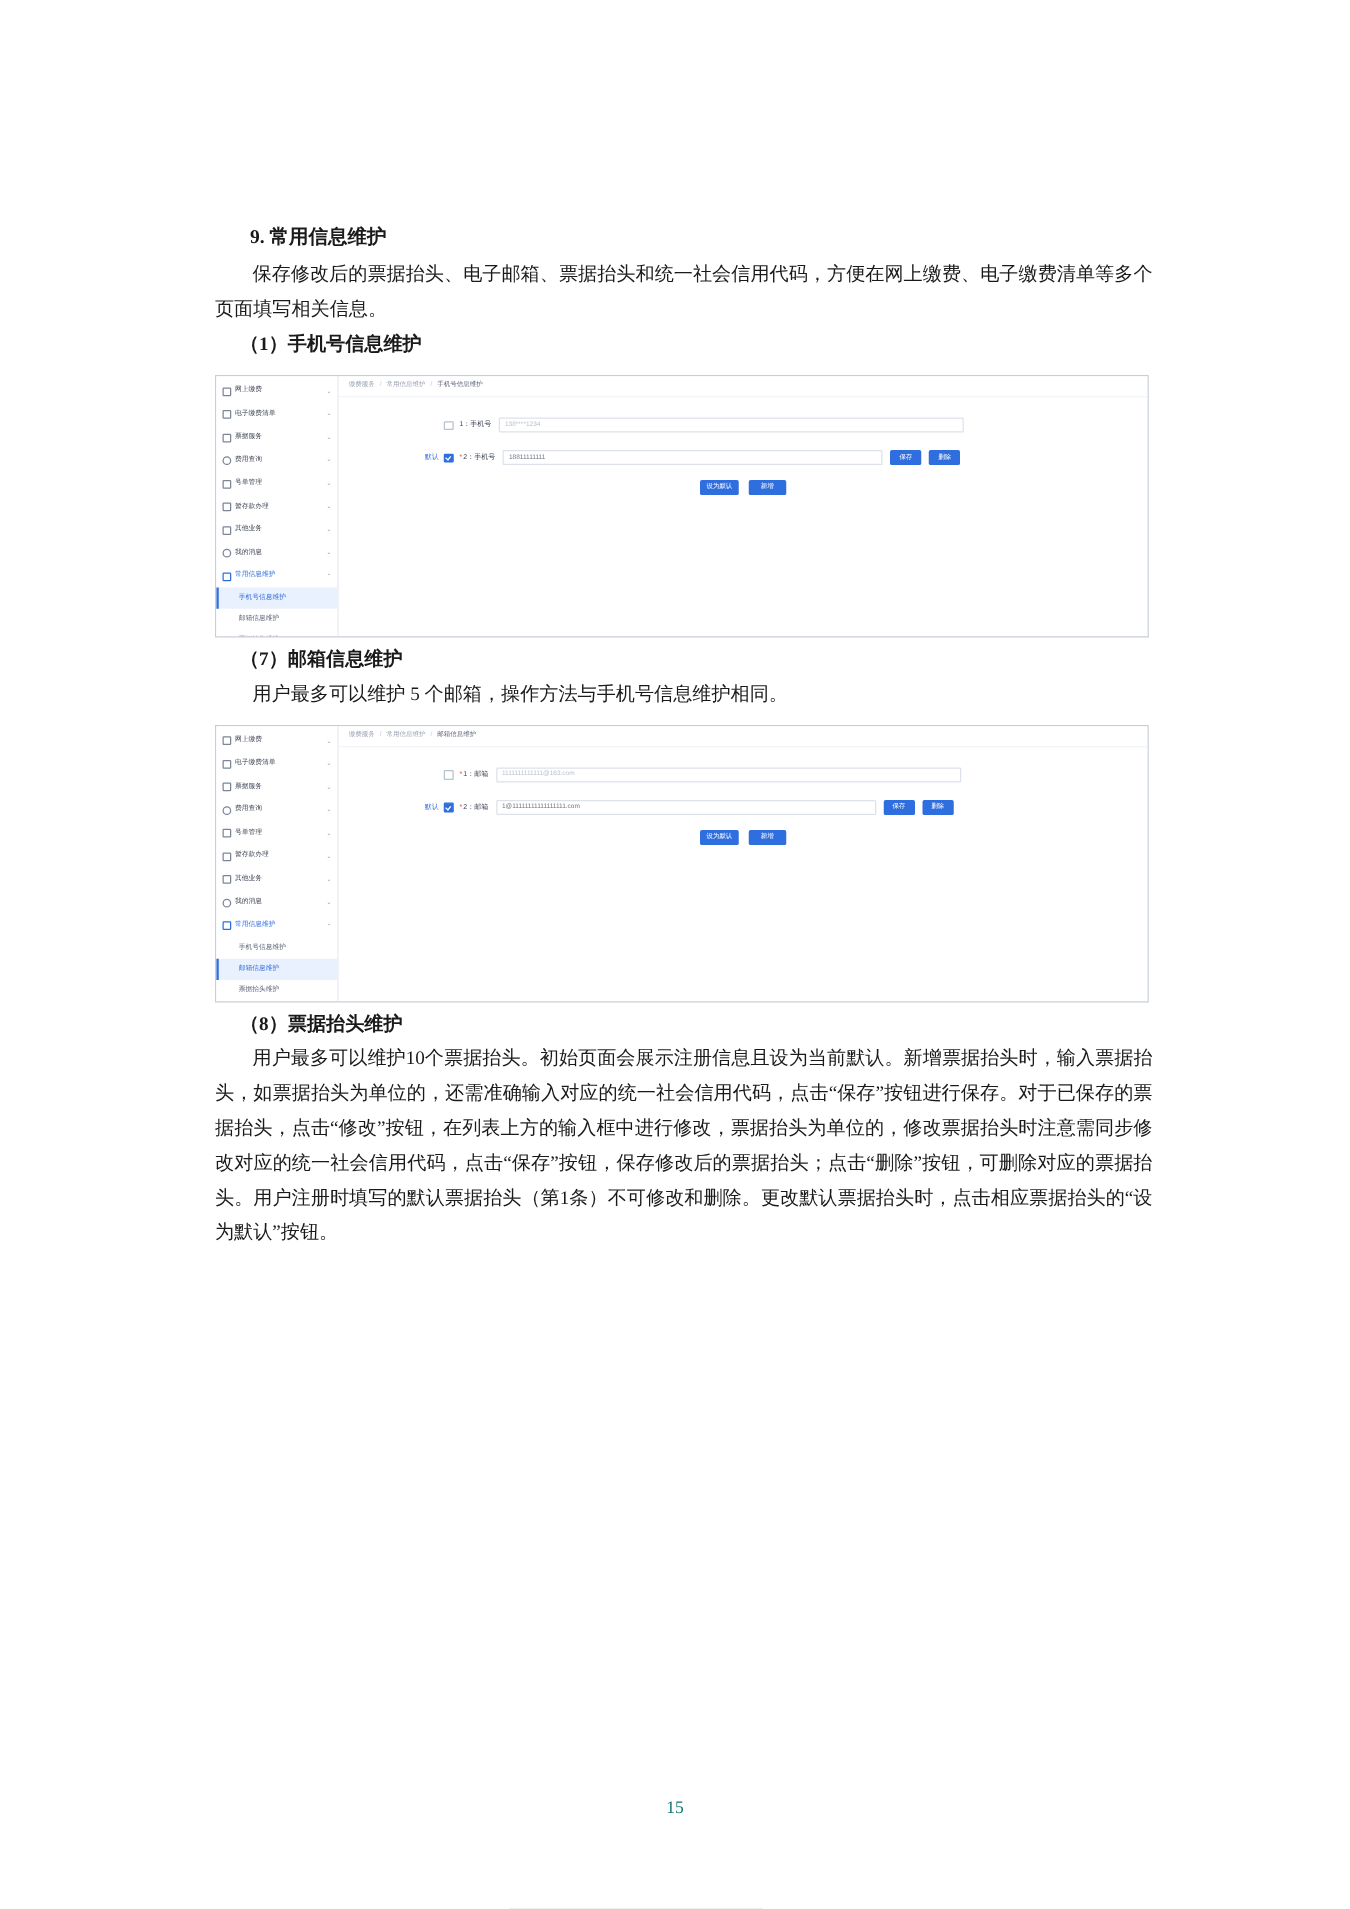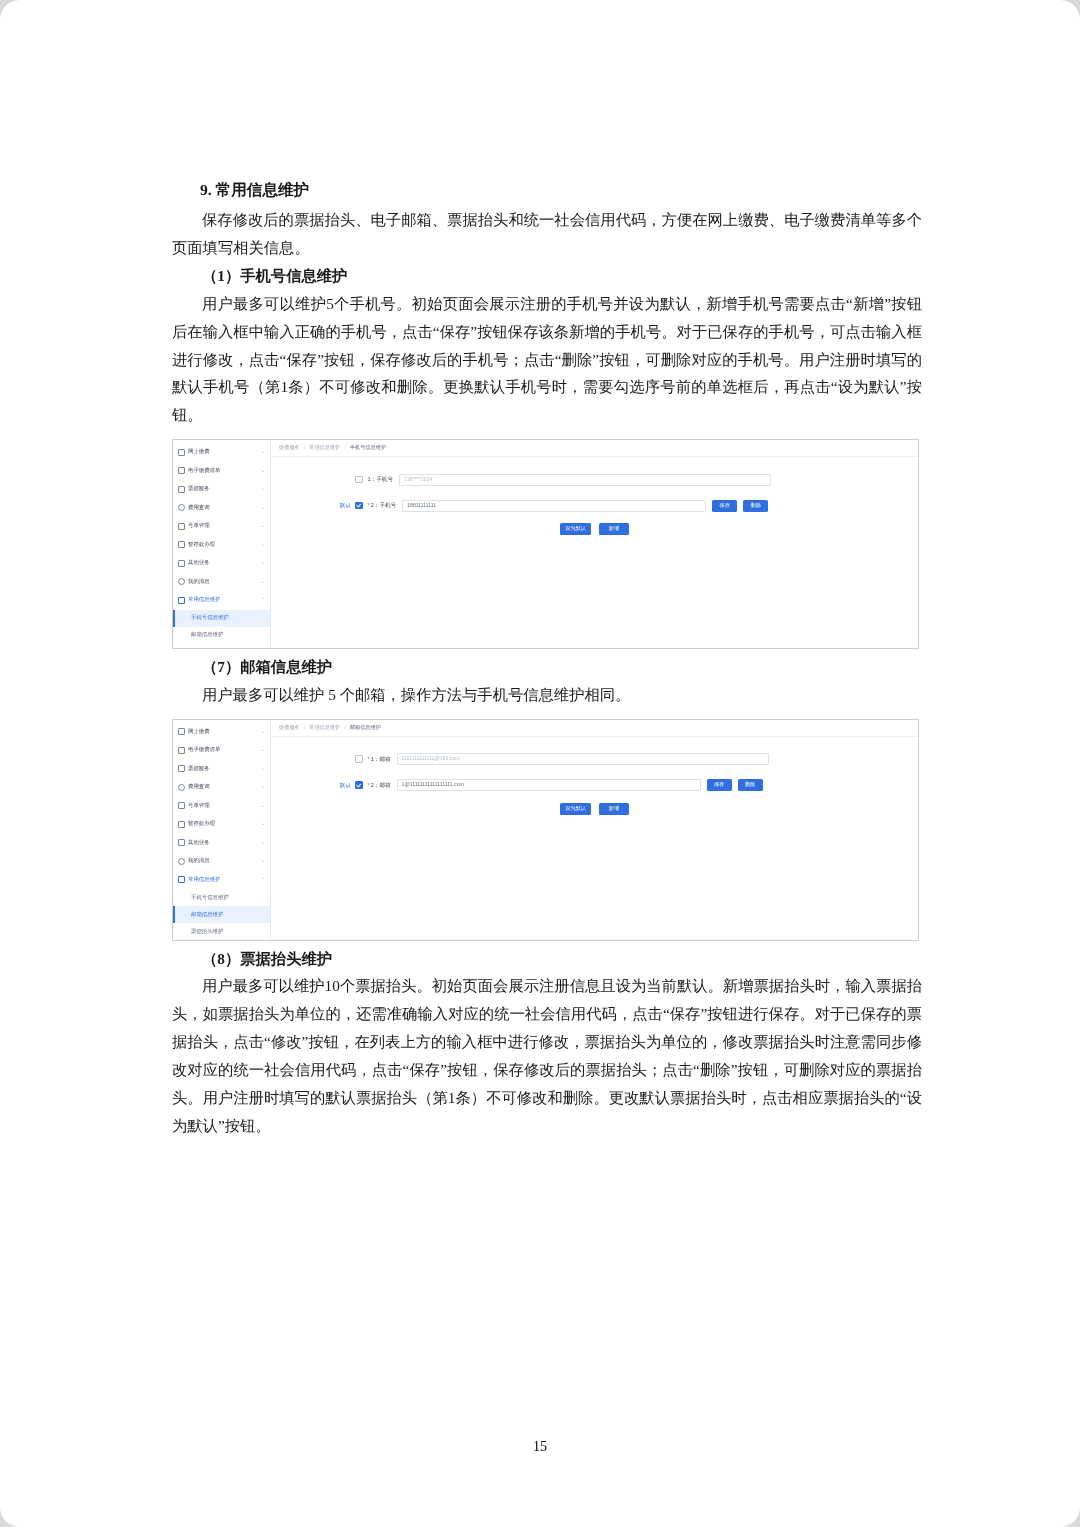--- a/index.html
+++ b/index.html
@@ -1,30 +1,29 @@
 <!DOCTYPE html>
 <html lang="zh"><head>
 <meta charset="utf-8">
 <style>
   html,body{margin:0;padding:0;background:#d9d9d9;}
   body{font-family:"Liberation Sans","DejaVu Sans",sans-serif;}
   .page{
     width:1080px;height:1527px;background:#fff;margin:0 auto;position:relative;
     box-sizing:border-box;
-    border-radius:20px;
   }
   .doc{
     position:absolute;left:172px;top:176px;width:750px;
     font-size:15.3px;line-height:1.82;color:#1a1a1a;
     font-family:"Liberation Serif","DejaVu Serif",serif;
   }
   .h-sec{font-weight:bold;font-size:15.6px;margin:0 0 2px 28px;}
   .p{margin:0;text-align:justify;text-justify:inter-ideograph;}
   .p.indent{text-indent:30px;}
-  .p.sub{margin-left:30px;font-weight:bold;}
+  .p.sub{margin-left:20px;font-weight:bold;}
 
   
   .shot{
     margin:10px 0 4px 0;border:1px solid #c8ced6;background:#fff;
     display:flex;overflow:hidden;position:relative;
     font-family:"Liberation Sans","DejaVu Sans",sans-serif;
   }
   .shot.s1{width:745px;height:208px;}
   .shot.s2{width:745px;height:220px;}
   .sb{
@@ -94,36 +93,35 @@
     height:12px;min-width:25px;background:#2f6ede;color:#fff;border-radius:1.5px;
     font-size:5.2px;display:inline-flex;align-items:center;justify-content:center;
     padding:0 5px;margin-left:6px;box-sizing:border-box;
   }
   .center-btns{
     display:flex;justify-content:center;gap:8px;margin-top:6px;
   }
   .center-btns .btn{margin-left:0;min-width:30px;}
   .pagenum{
     position:absolute;left:0;right:0;bottom:72px;text-align:center;
-    font-size:14px;color:#000000;font-family:"Liberation Serif","DejaVu Serif",serif;
+    font-size:14px;color:#0f766e;font-family:"Liberation Serif","DejaVu Serif",serif;
   }
 </style>
 </head>
 <body>
 
 <div class="page">
   <div class="doc">
 
     <div class="h-sec">9. 常用信息维护</div>
 
     <p class="p indent">保存修改后的票据抬头、电子邮箱、票据抬头和统一社会信用代码，方便在网上缴费、电子缴费清单等多个页面填写相关信息。</p>
 
     <p class="p sub">（1）手机号信息维护</p>
 
-    <p class="p indent">用户最多可以维护5个手机号。初始页面会展示注册的手机号并设为默认，新增手机号需要点击“新增”按钮后在输入框中输入正确的手机号，点击“保存”按钮保存该条新增的手机号。对于已保存的手机号，可点击输入框进行修改，点击“保存”按钮，保存修改后的手机号；点击“删除”按钮，可删除对应的手机号。用户注册时填写的默认手机号（第1条）不可修改和删除。更换默认手机号时，需要勾选序号前的单选框后，再点击“设为默认”按钮。</p>
 
     <div class="shot s1">
       <div class="sb">
         <div class="sb-item">
           <span class="ico"></span>
           <span>网上缴费</span>
           <span class="car">⌄</span>
         </div>
         <div class="sb-item">
           <span class="ico"></span>

